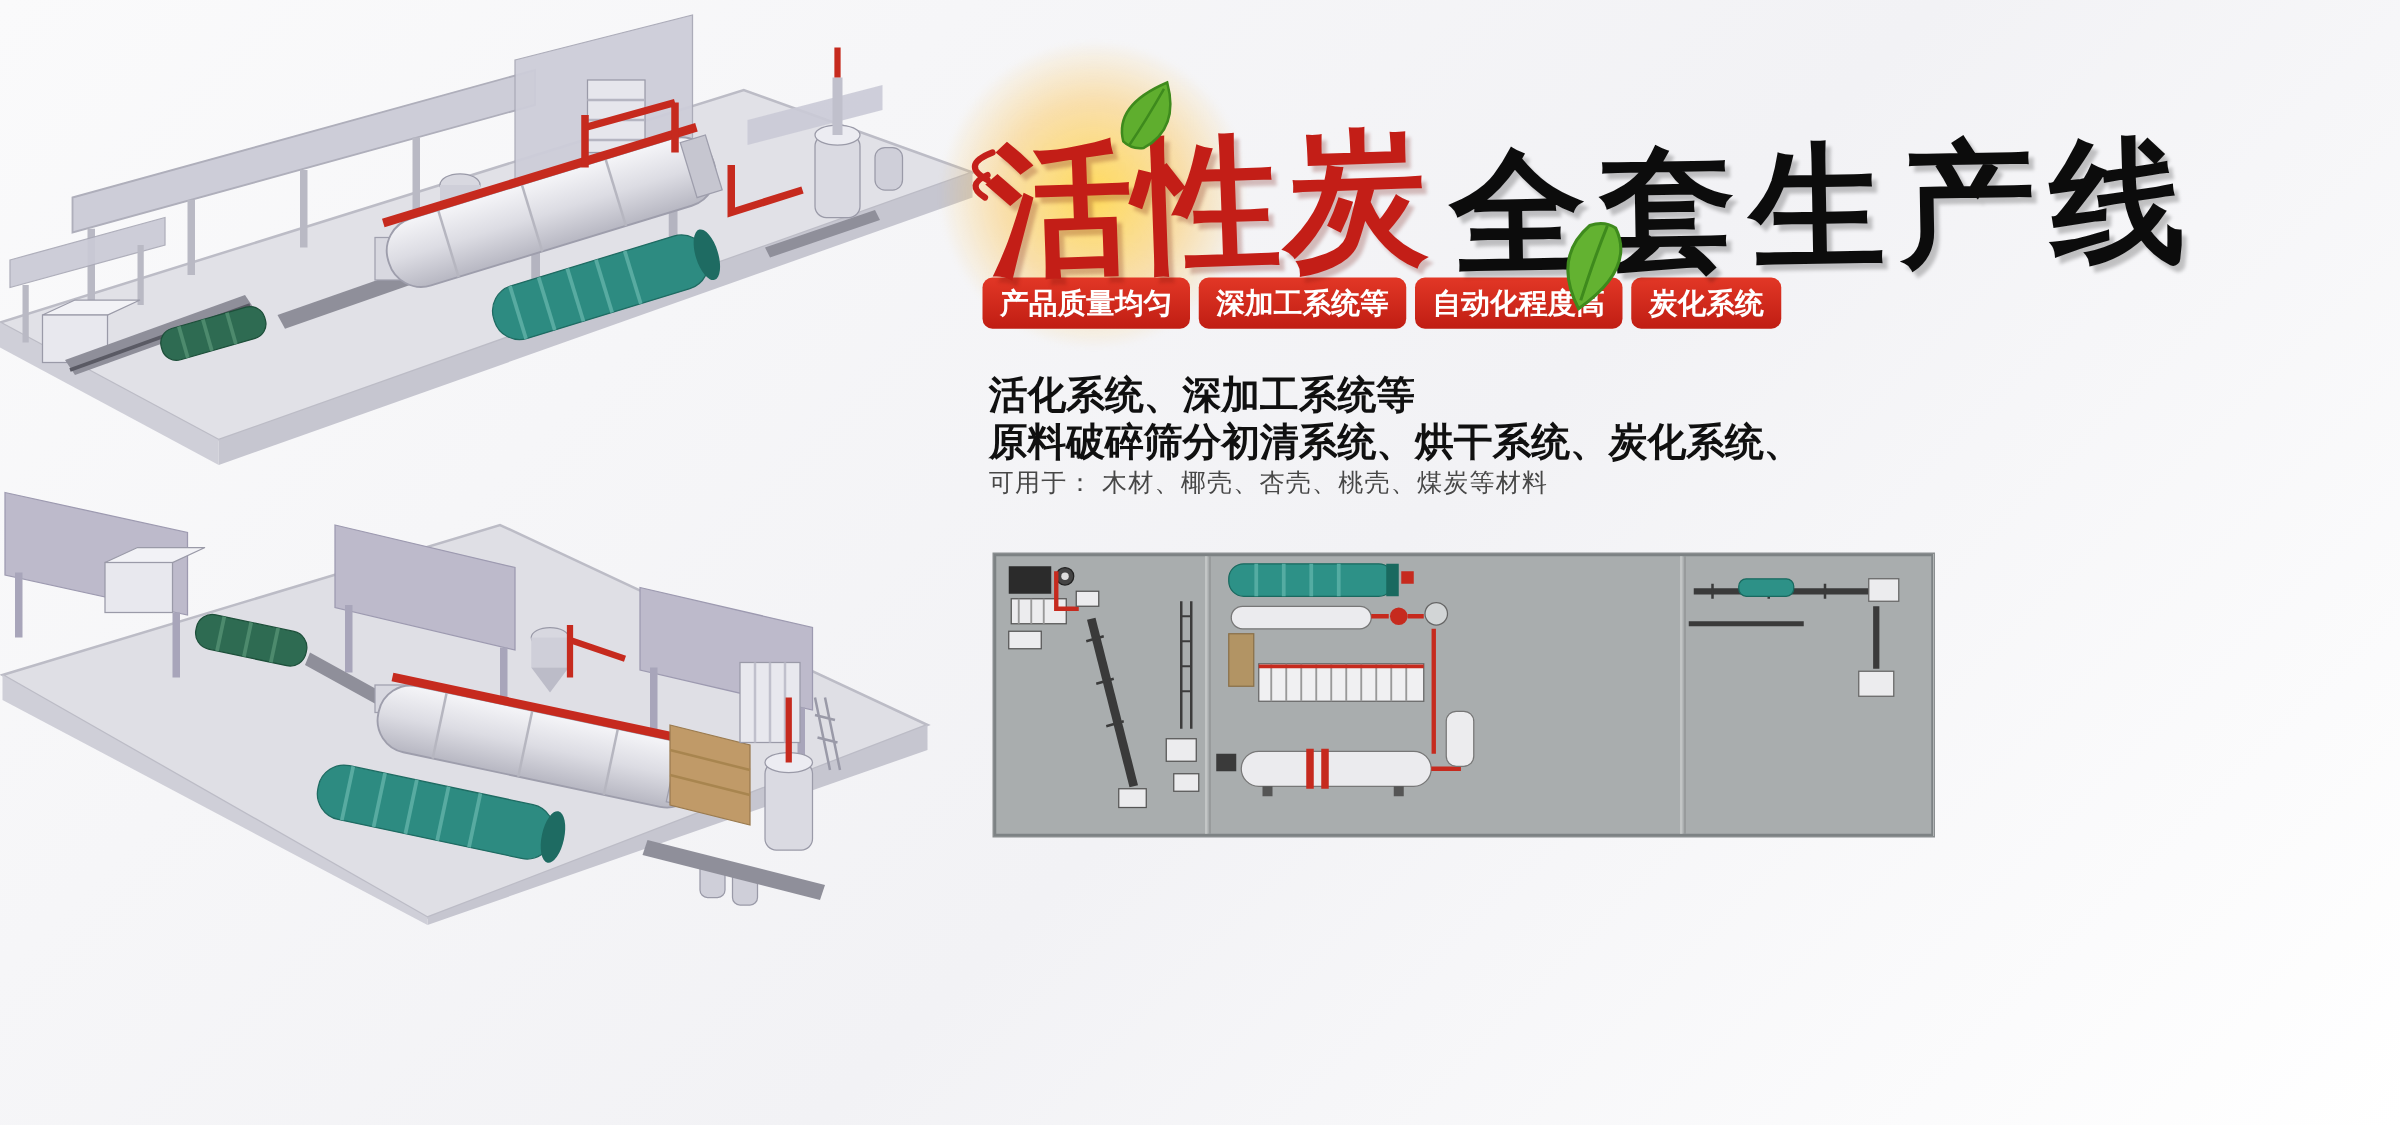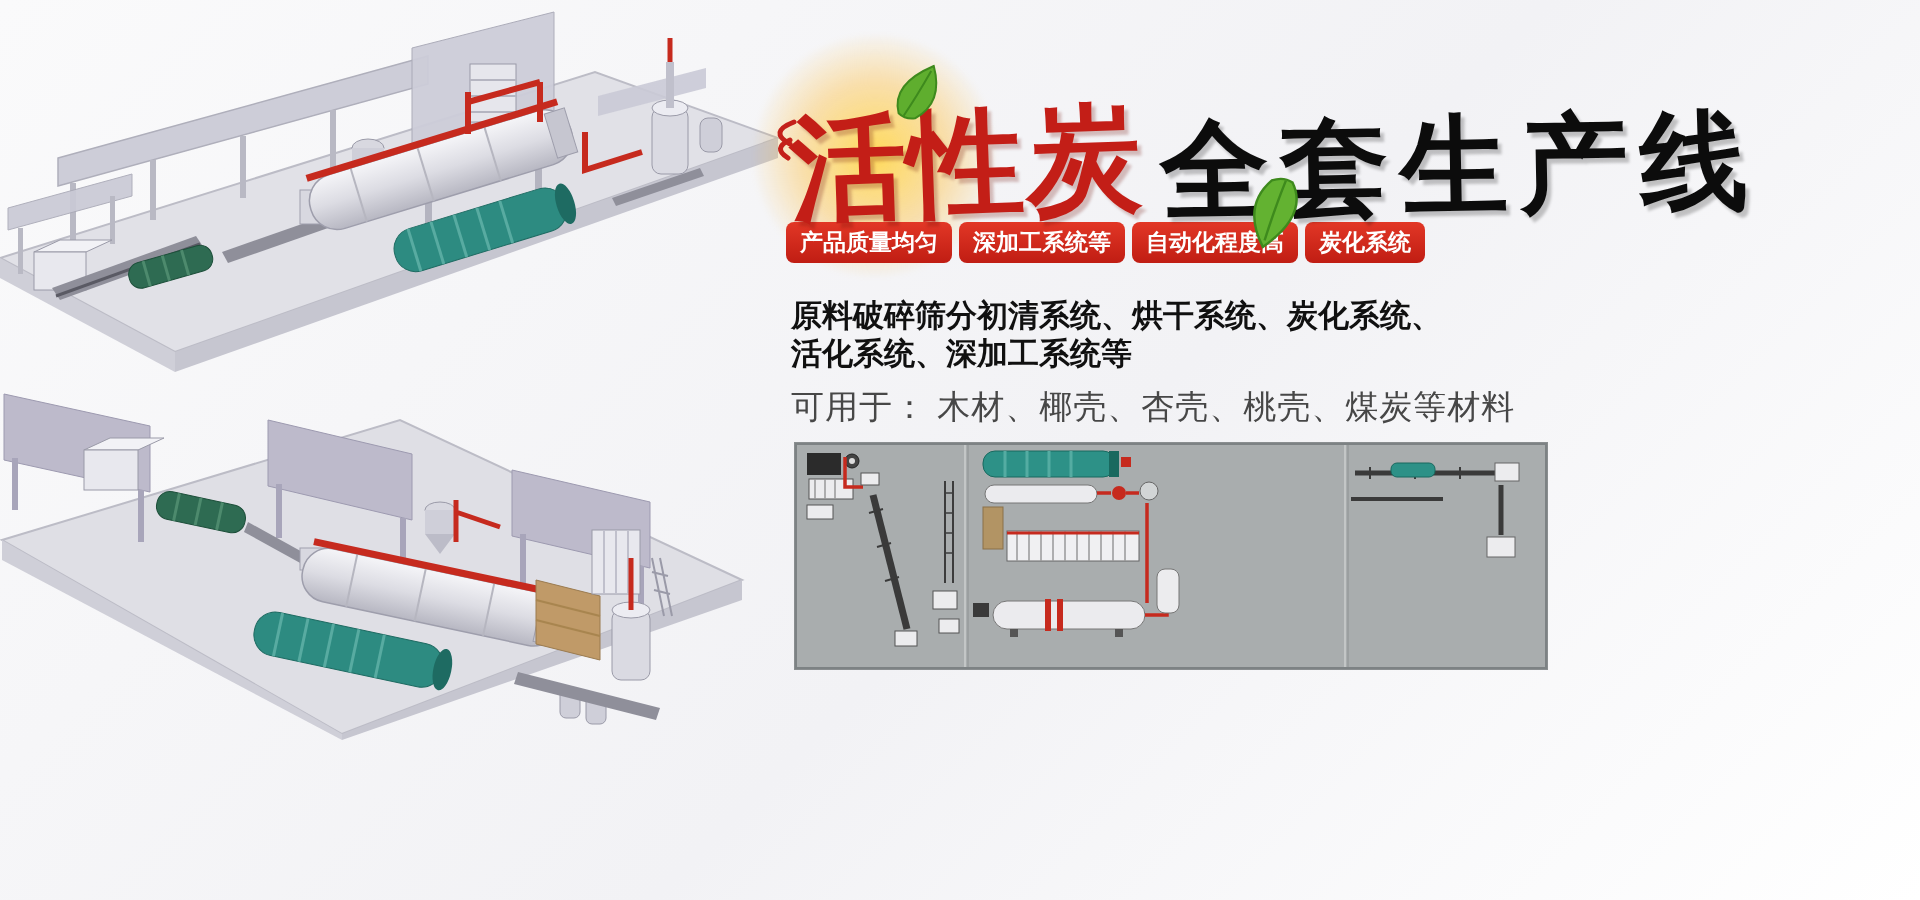--- a/index.html
+++ b/index.html
@@ -25,21 +25,21 @@
   .leaf{position:absolute;z-index:3}
   .leaf-top{left:100px;top:-20px;transform:rotate(-18deg)}
   .leaf-bottom{left:448px;top:88px;transform:rotate(150deg)}
   .swoosh{position:absolute;left:-30px;top:28px;z-index:1}
 
   .badges{position:absolute;left:0;top:222px;display:flex;gap:7px}
   .badge{background:linear-gradient(180deg,#e23726,#c01d13);color:#fff;font-weight:bold;
         font-size:23px;line-height:41px;height:41px;padding:0 14px;border-radius:8px;white-space:nowrap}
 
   .desc-bold{position:absolute;left:5px;top:297px;font-size:31px;font-weight:bold;color:#101010;line-height:38px}
-  .desc-gray{position:absolute;left:5px;top:385px;font-size:33px;color:#474747;letter-spacing:1px}
+  .desc-gray{position:absolute;left:5px;top:373px;font-size:20px;color:#474747;letter-spacing:1px}
 
   .schematic{position:absolute;left:9px;top:443px;width:752px;height:226px;box-shadow:0 0 0 1px #8a8e90}
 </style>
 </head>
 <body>
 
 <div class="page">
 
   <figure class="illus illus-top">
     <svg viewBox="0 0 780 380" width="780" height="380">
@@ -228,22 +228,22 @@
     </div>
 
     <div class="badges">
       <span class="badge">产品质量均匀</span>
       <span class="badge">深加工系统等</span>
       <span class="badge">自动化程度高</span>
       <span class="badge">炭化系统</span>
     </div>
 
     <div class="desc-bold">
+      <div>活化系统、深加工系统等</div>
       <div>原料破碎筛分初清系统、烘干系统、炭化系统、</div>
-      <div>活化系统、深加工系统等</div>
     </div>
     <div class="desc-gray">可用于： 木材、椰壳、杏壳、桃壳、煤炭等材料</div>
 
     <figure class="schematic">
       <svg viewBox="0 0 752 226" width="752" height="226">
         <rect x="1" y="1" width="750" height="224" fill="#a9adae" stroke="#7d8284" stroke-width="2"></rect>
 
         <line x1="170" y1="2" x2="170" y2="224" stroke="#c3c6c6" stroke-width="2"></line>
         <line x1="173" y1="2" x2="173" y2="224" stroke="#8d9192" stroke-width="1"></line>
         <line x1="550" y1="2" x2="550" y2="224" stroke="#c3c6c6" stroke-width="2"></line>

